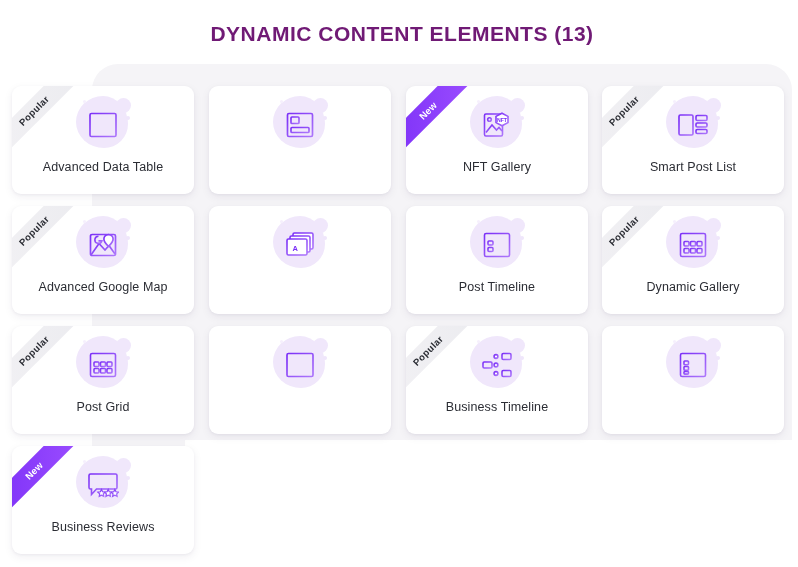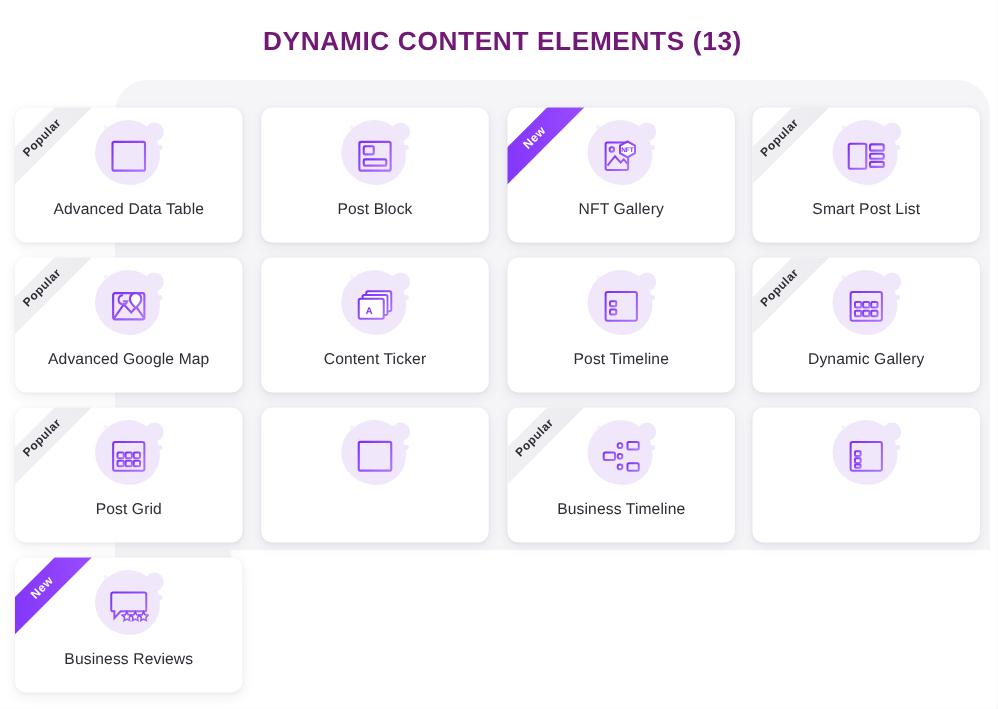--- a/index.html
+++ b/index.html
@@ -181,21 +181,20 @@
         <span class="dot-b"></span>
         <svg width="30" height="28" viewBox="0 0 30 28" fill="none" stroke="url(#ig)" stroke-width="1.7">
           <rect x="2.5" y="2.5" width="25" height="23" rx="1.4"></rect>
           <rect x="6" y="6" width="8" height="6.5" rx="1"></rect>
           <line x1="17" y1="7" x2="24" y2="7"></line>
           <line x1="17" y1="11.5" x2="24" y2="11.5"></line>
           <rect x="6" y="16.5" width="18" height="5" rx="1"></rect>
         </svg>
       </div>
     </div>
-    <div class="card-label">Post Block</div>
   </div>
 
   <div class="card c2 r0">
     <div class="ribbon new">New</div>
     <div class="icon-wrap">
       <div class="blob">
         <span class="dot-a"></span>
         <span class="dot-b"></span>
         <svg width="30" height="28" viewBox="0 0 30 28" fill="none" stroke="url(#ig)" stroke-width="1.6">
           <rect x="2.5" y="3" width="18" height="22" rx="1.4"></rect>
@@ -251,21 +250,20 @@
         <svg width="30" height="28" viewBox="0 0 30 28" fill="none" stroke="url(#ig)" stroke-width="1.6">
           <rect x="8" y="2" width="20" height="16" rx="1.4" fill="#ffffff"></rect>
           <rect x="5" y="5" width="20" height="16" rx="1.4" fill="#ffffff"></rect>
           <rect x="2" y="8" width="20" height="16" rx="1.4" fill="#ffffff"></rect>
           <line x1="2" y1="12" x2="22" y2="12"></line>
           <text x="7.5" y="20.2" font-size="7.5" font-family="Liberation Sans, sans-serif" font-weight="700" fill="#7b2ff7" stroke="none">A</text>
           <line x1="14" y1="16" x2="20" y2="16" stroke-width="1.6"></line>
         </svg>
       </div>
     </div>
-    <div class="card-label">Content Ticker</div>
   </div>
 
   <div class="card c2 r1">
     <div class="icon-wrap">
       <div class="blob">
         <span class="dot-a"></span>
         <span class="dot-b"></span>
         <svg width="30" height="28" viewBox="0 0 30 28" fill="none" stroke="url(#ig)" stroke-width="1.6">
           <rect x="2.5" y="2.5" width="25" height="23" rx="1.6"></rect>
           <line x1="2.5" y1="7" x2="27.5" y2="7"></line>

